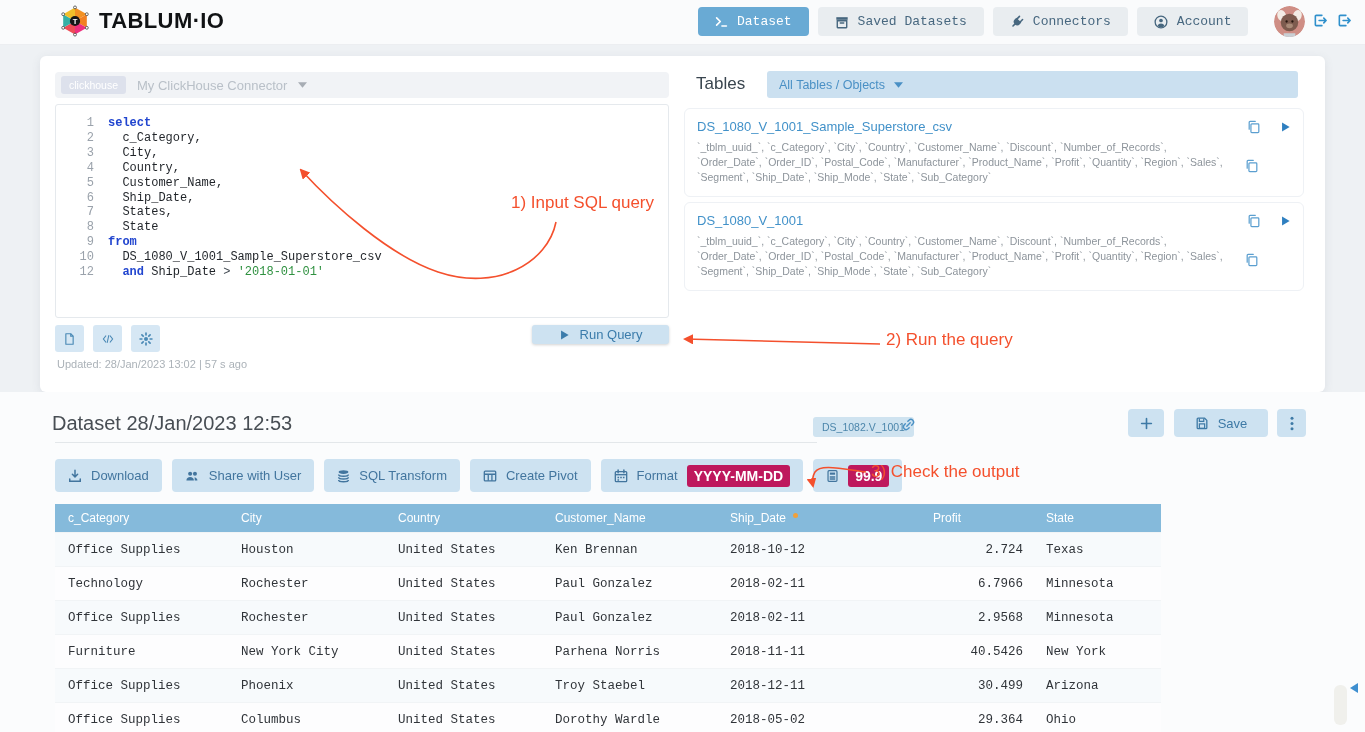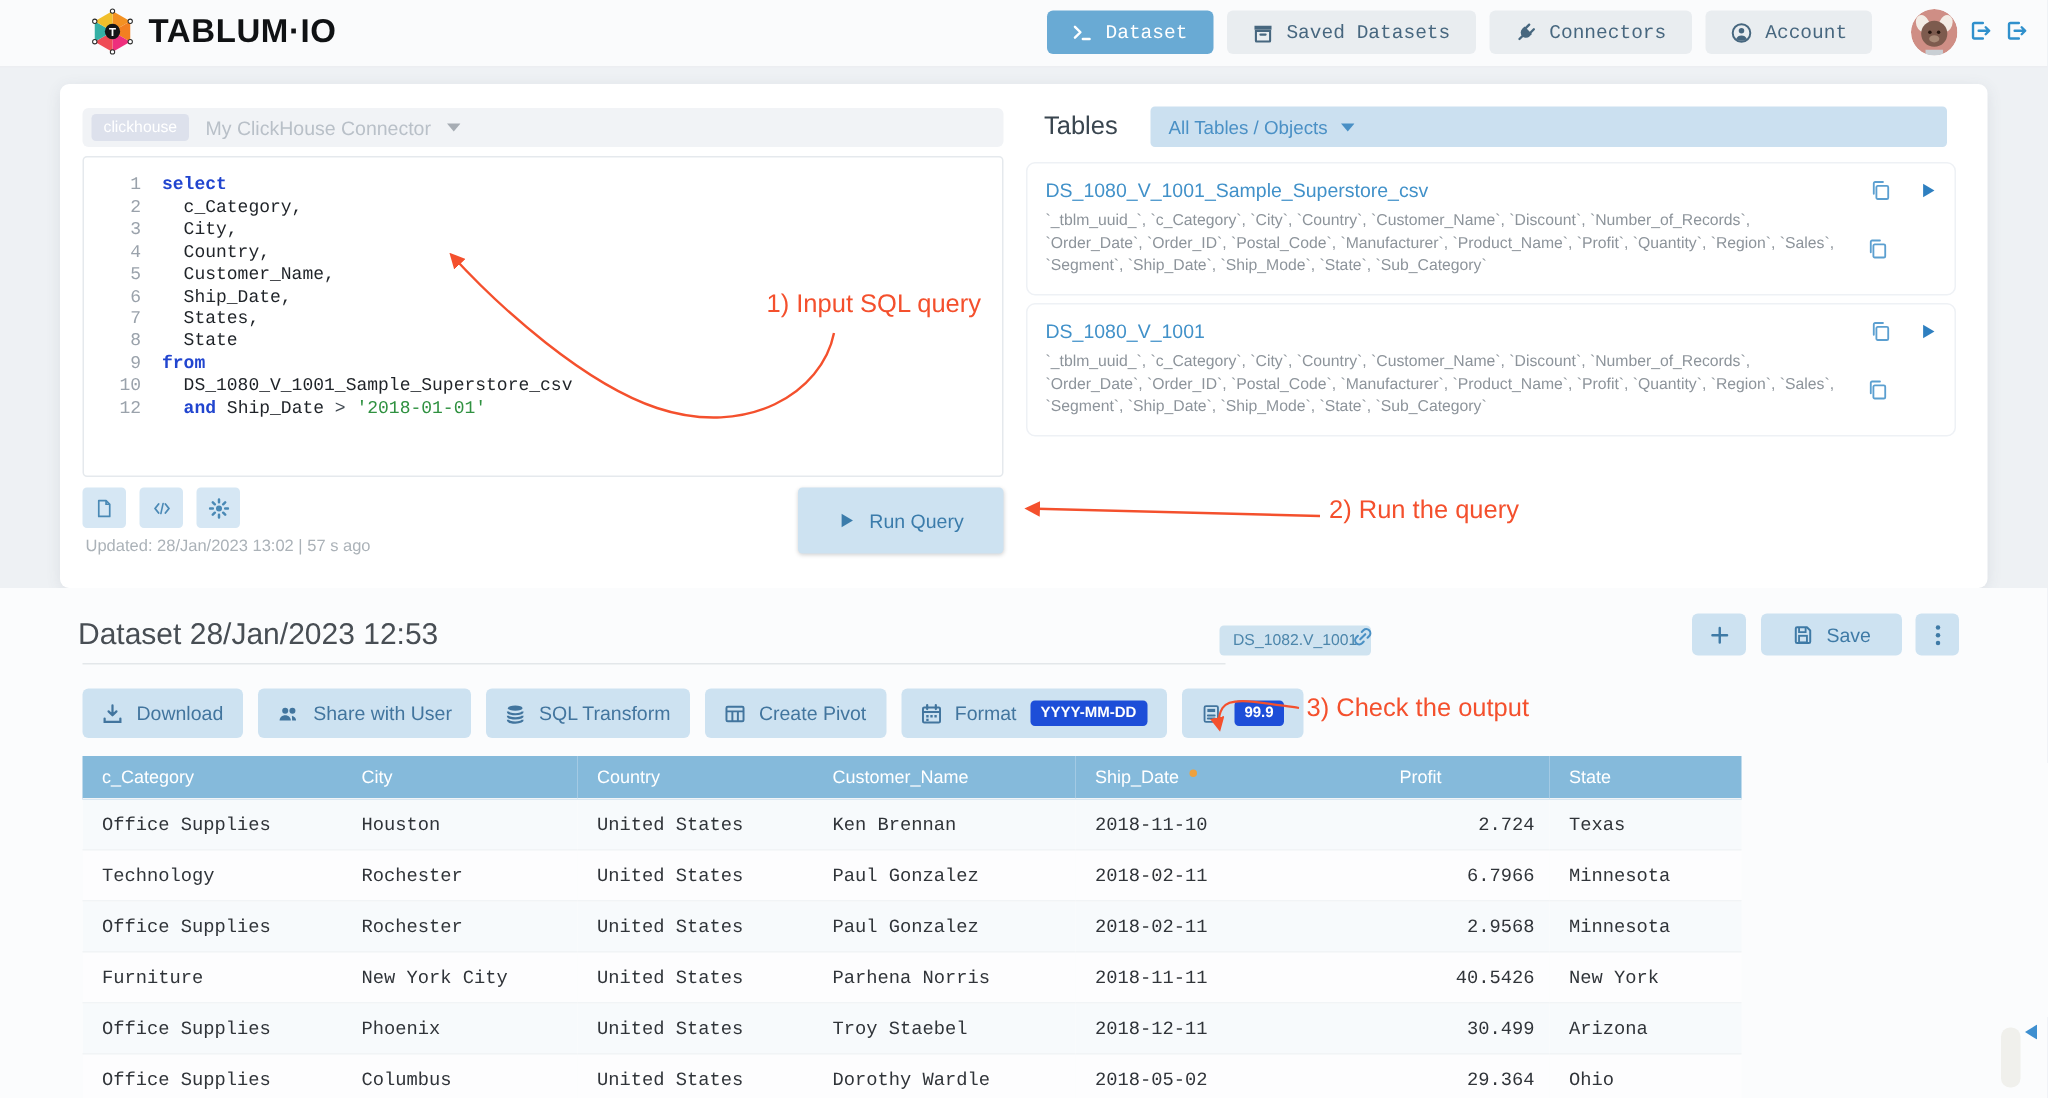--- a/index.html
+++ b/index.html
@@ -39,21 +39,21 @@
   .cd{white-space:pre;}
   .tk-kw{color:#2145cf;font-weight:bold;}
   .tk-pl{color:#1f2328;}
   .tk-op{color:#424a52;}
   .tk-num{color:#0e7466;}
   .tk-str{color:#2f9140;}
 
   #editor-actions{position:absolute;left:55px;top:325px;display:flex;gap:9px;}
   .ea-btn{width:29px;height:27px;border:none;border-radius:3px;background:#d6e7f4;color:#4a89b5;
           display:flex;align-items:center;justify-content:center;cursor:pointer;}
-  #run-query{position:absolute;left:532px;top:325px;width:137px;height:44px;border:none;border-radius:3px;
+  #run-query{position:absolute;left:532px;top:325px;width:137px;height:19px;border:none;border-radius:3px;
              background:#cde2f1;color:#3b7cab;font-size:13px;display:flex;align-items:center;justify-content:center;
              gap:10px;box-shadow:0 1px 3px rgba(0,0,0,.18);cursor:pointer;}
   #updated{position:absolute;left:57px;top:358px;font-size:11px;color:#abb2b8;}
 
   
   #tables-title{position:absolute;left:696px;top:74px;font-size:17px;color:#39454f;}
   #tables-filter{position:absolute;left:767px;top:71px;width:531px;height:27px;background:#cbe0f0;border-radius:3px;
                  display:flex;align-items:center;gap:9px;padding:0 12px;box-sizing:border-box;color:#4a90c5;
                  font-size:12.5px;cursor:pointer;}
   #tables-list{position:absolute;left:684px;top:108px;width:620px;}
@@ -83,21 +83,21 @@
   #ds-link{position:absolute;left:901px;top:417px;color:#4a90c4;cursor:pointer;}
   .btn-blue{border:none;border-radius:4px;background:#cde2f1;color:#3e7aa6;font-size:13px;display:flex;
             align-items:center;justify-content:center;cursor:pointer;}
   #plus-btn{position:absolute;left:1128px;top:409px;width:36px;height:28px;}
   #save-btn{position:absolute;left:1174px;top:409px;width:94px;height:28px;gap:9px;}
   #kebab-btn{position:absolute;left:1277px;top:409px;width:29px;height:28px;}
 
   #dataset-toolbar{position:absolute;left:55px;top:459px;display:flex;gap:10px;}
   .tb-btn{height:33px;border:none;border-radius:4px;background:#cde2f1;color:#42759e;font-size:13px;
           display:flex;align-items:center;gap:9px;padding:0 13px;cursor:pointer;}
-  .tb-badge{background:#1d4ed8;color:#fff;font-size:10px;font-weight:bold;padding:3px 7px;border-radius:3px;}
+  .tb-badge{background:#be185d;color:#fff;font-size:14px;font-weight:bold;padding:3px 7px;border-radius:3px;}
 
   #grid{position:absolute;left:55px;top:504px;width:1015px;border-collapse:collapse;table-layout:fixed;
         font-family:"Liberation Mono",monospace;}
   #grid thead th{background:#85badb;color:#fff;font-family:"Liberation Sans",sans-serif;font-weight:normal;
         font-size:12px;text-align:left;padding:0 0 0 13px;height:28px;cursor:pointer;}
   #grid th:nth-child(1){width:160px;} #grid th:nth-child(2){width:144px;} #grid th:nth-child(3){width:144px;}
   #grid th:nth-child(4){width:162px;} #grid th:nth-child(5){width:190px;} #grid th:nth-child(6){width:100px;}
   #grid th:nth-child(7){width:115px;}
   #grid td{font-size:12.5px;color:#303439;height:33px;padding:0 0 0 13px;overflow:hidden;white-space:nowrap;}
   #grid tbody tr{border-top:1px solid #f1f4f6;}
@@ -498,21 +498,21 @@
         <th><span>Profit</span></th>
         <th><span>State</span></th>
       </tr>
     </thead>
   <tbody>
       <tr>
         <td>Office Supplies</td>
         <td>Houston</td>
         <td>United States</td>
         <td>Ken Brennan</td>
-        <td>2018-11-10</td>
+        <td>2018-10-12</td>
         <td>2.724</td>
         <td>Texas</td>
       </tr>
       <tr>
         <td>Technology</td>
         <td>Rochester</td>
         <td>United States</td>
         <td>Paul Gonzalez</td>
         <td>2018-02-11</td>
         <td>6.7966</td>

